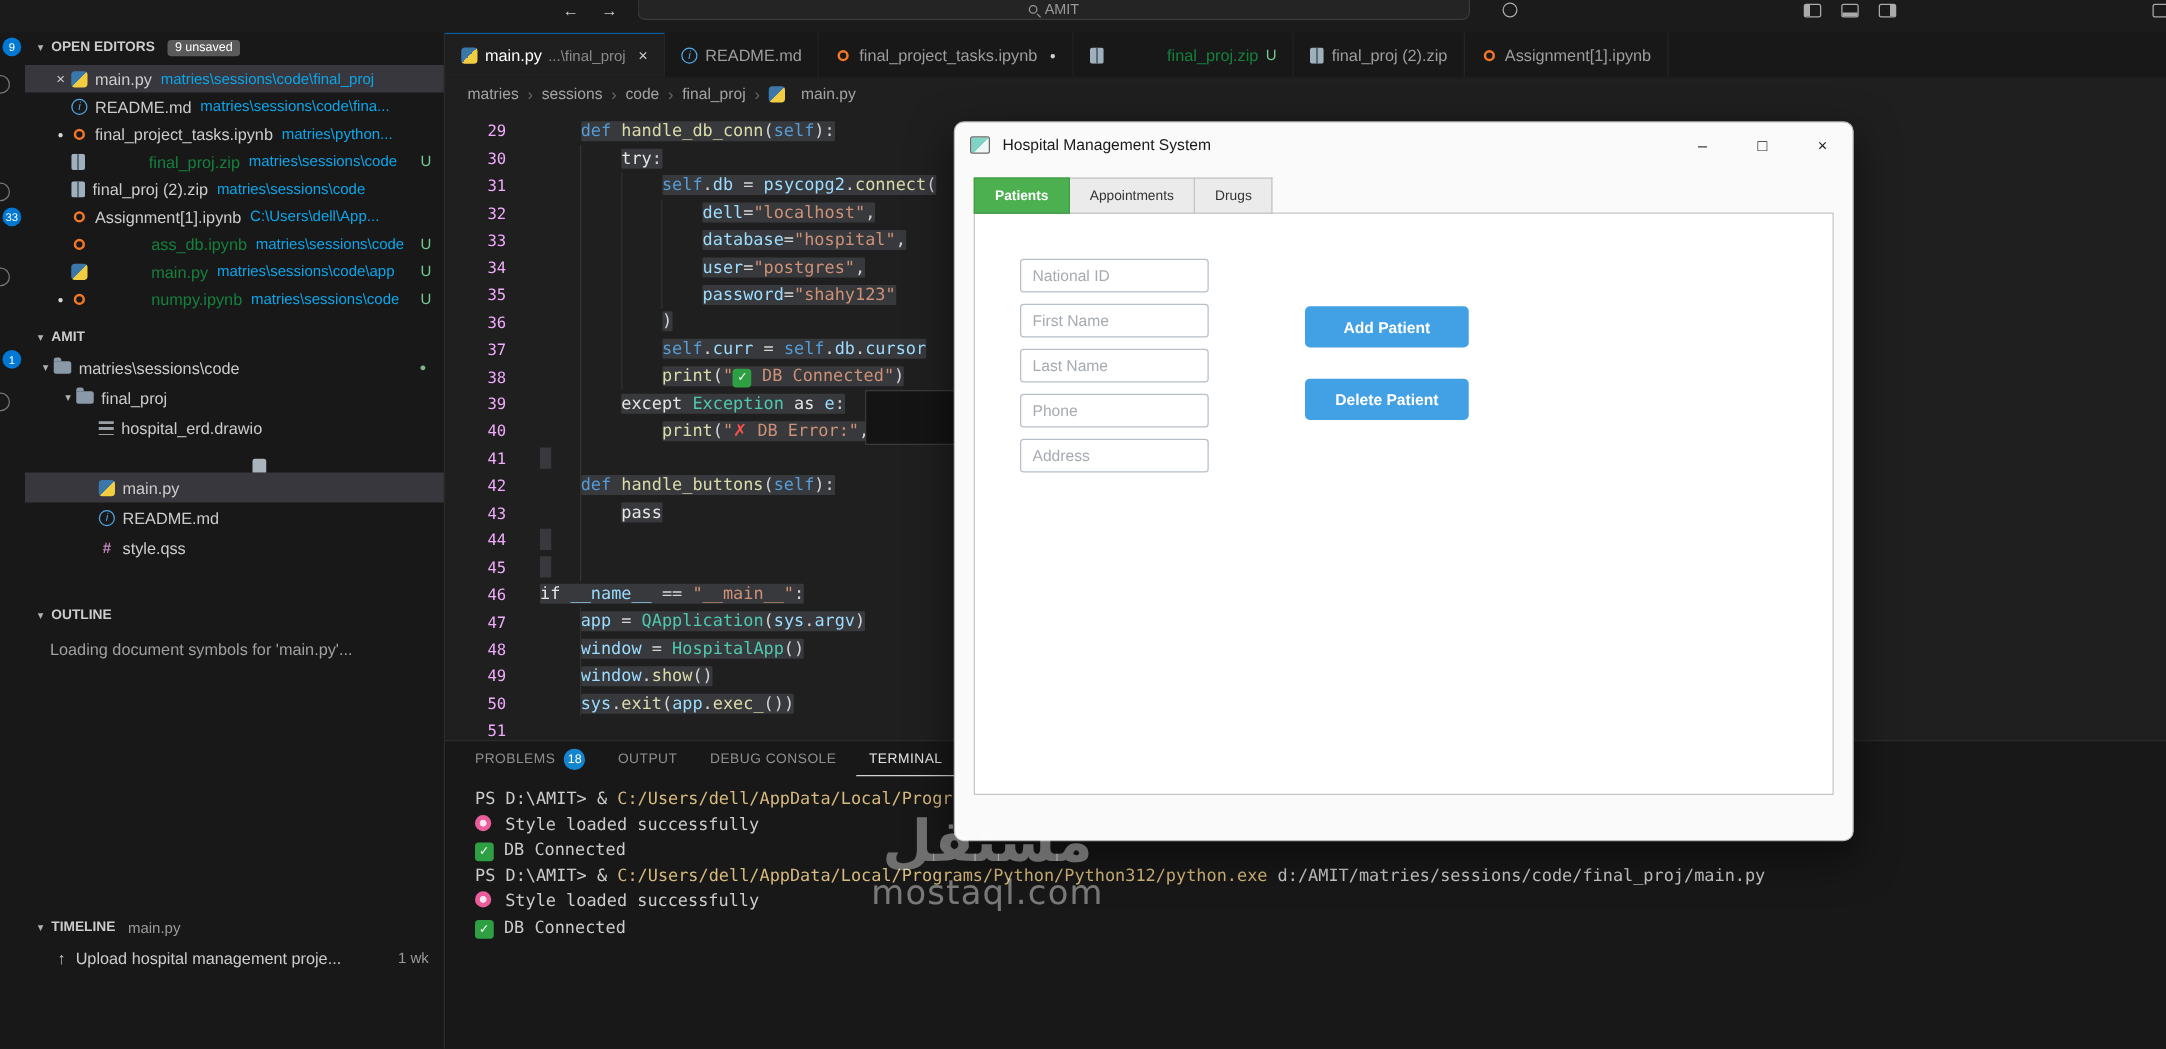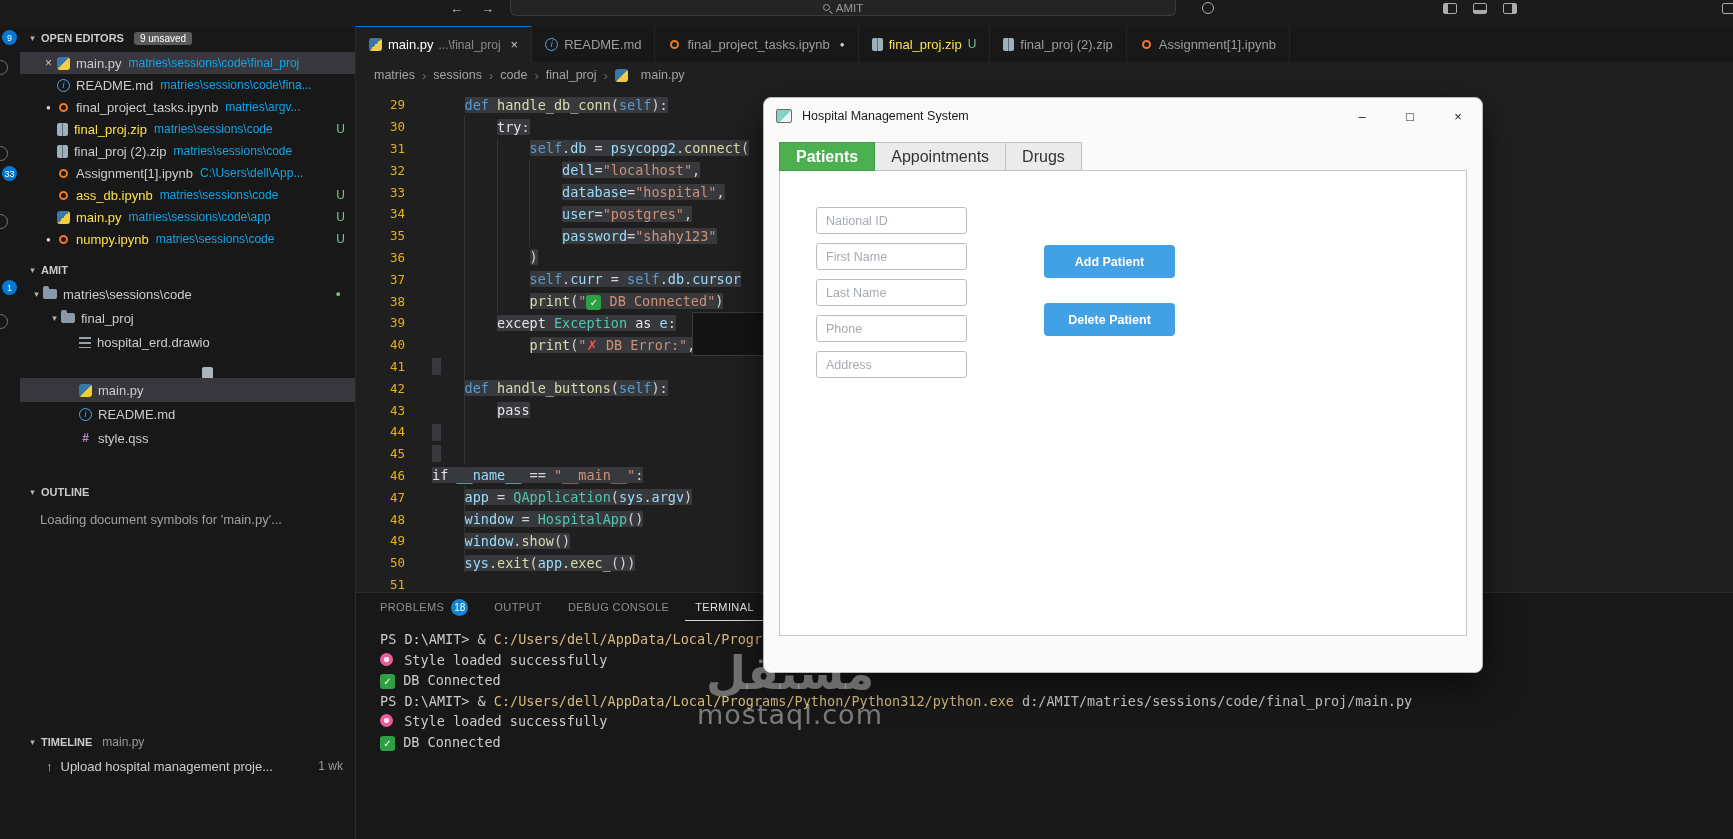--- a/index.html
+++ b/index.html
@@ -45,21 +45,21 @@
   .fi-info{width:13px;height:13px;border:1px solid #4fa8e8;border-radius:50%;color:#4fa8e8;font-size:9px;font-style:italic;text-align:center;line-height:11px;}
   .fi-notebook{width:9px;height:9px;border:2.5px solid #f37726;border-radius:50%;margin-left:2px;margin-right:8px;}
   .fi-zip{width:11px;height:13px;background:#9fb0bd;border-radius:2px;background-image:linear-gradient(90deg,rgba(0,0,0,0) 42%,#5c6a75 42% 58%,rgba(0,0,0,0) 58%);}
   .fi-sql{width:12px;height:12px;border-radius:3px;background:linear-gradient(#f06292,#c2185b);}
   .fi-drawio{width:12px;height:11px;background:repeating-linear-gradient(#9aa0a6 0 2px,rgba(0,0,0,0) 2px 5px);}
   .fi-ui{width:11px;height:13px;background:#aab4bd;border-radius:2px;}
   .fi-qss{width:13px;height:13px;color:#c586c0;font-weight:bold;font-size:12px;text-align:center;line-height:13px;}
   .fi-folder{width:14px;height:10px;background:#8a99a8;border-radius:0 2px 2px 2px;}
   .fi-folder::before{content:"";position:absolute;left:0;top:-3px;width:6px;height:3px;background:#8a99a8;border-radius:2px 2px 0 0;}
   .oe-name{color:#ccc;}
-  .oe-name.green,.tab-name.green{color:#fde047;}
+  .oe-name.green,.tab-name.green{color:#15803d;margin-left:45px;}
   .oe-path{color:#0ea5e9;font-size:12px;margin-left:7px;flex:0 1 auto;min-width:0;overflow:hidden;}
   .git-badge{margin-left:auto;padding-right:10px;color:#73C991;font-size:12px;flex:0 0 auto;}
   .tree-row{height:24px;display:flex;align-items:center;font-size:13px;white-space:nowrap;overflow:hidden;}
   .tree-row.selected{background:#37373d;}
   .tree-name{color:#ccc;}
   .tree-dot{margin-left:auto;margin-right:14px;color:#81b88b;font-size:9px;}
   .outline-msg{padding:8px 20px;font-size:13px;color:#a0a0a0;}
   .timeline{position:absolute;left:0;right:0;top:704px;}
   .tl-file{color:#9a9a9a;margin-left:8px;font-size:12px;font-weight:normal;}
   .tl-item{height:24px;display:flex;align-items:center;padding:0 12px 0 26px;font-size:13px;color:#ccc;gap:8px;}
@@ -76,21 +76,21 @@
   .tab .mod-dot{margin-left:10px;font-size:8px;color:#d0d0d0;}
   .tab .git-u{color:#73C991;margin-left:6px;font-size:12px;}
 
   
   .breadcrumb{position:absolute;left:356px;top:62px;right:0;height:26px;background:#1f1f1f;display:flex;align-items:center;padding-left:18px;font-size:12.5px;color:#a3a3a3;gap:7px;z-index:3;}
   .bc-sep{color:#6a6a6a;font-size:13px;}
 
   
   .editor{position:absolute;left:356px;top:88px;right:0;height:504px;background:#1f1f1f;padding-top:6px;overflow:hidden;z-index:2;}
   .code-line{height:21.8px;display:flex;align-items:center;font-family:"DejaVu Sans Mono","DejaVu Sans",monospace;font-size:13.5px;}
-  .ln{flex:0 0 76px;text-align:right;padding-right:27px;color:#eab308;font-size:12.5px;font-family:"DejaVu Sans Mono",monospace;}
+  .ln{flex:0 0 76px;text-align:right;padding-right:27px;color:#f0abfc;font-size:12.5px;font-family:"DejaVu Sans Mono",monospace;}
   .code-body{white-space:pre;color:#d4d4d4;}
   .sel{background:rgba(94,101,108,0.38);border-radius:1px;}
   .sel-stub{display:inline-block;width:9px;height:17px;background:rgba(94,101,108,0.38);vertical-align:middle;}
   .t-kw{color:#e5e5e5;} .t-def{color:#569CD6;} .t-fn{color:#DCDCAA;} .t-var{color:#9CDCFE;}
   .t-self{color:#569CD6;} .t-str{color:#CE9178;} .t-cls{color:#4EC9B0;} .t-txt{color:#D4D4D4;}
   .t-echeck{display:inline-block;background:#2ea043;color:#fff;width:15px;height:15px;line-height:15px;border-radius:3px;text-align:center;font-size:10px;font-family:"DejaVu Sans",sans-serif;}
   .t-ex{color:#f85149;font-weight:bold;font-family:"DejaVu Sans",sans-serif;}
   .iguide{position:absolute;width:1px;background:#333;}
   .hover-sliver{position:absolute;left:336px;top:224px;width:71px;height:44px;background:#141414;border:1px solid #3a3a3a;border-right:none;}
 
@@ -106,21 +106,21 @@
   .t-flower{display:inline-block;width:13px;height:13px;border-radius:50%;background:radial-gradient(circle,#ffe3ef 0 2.5px,#ea5c9a 3px);margin-right:3px;vertical-align:-1px;}
 
   
   .hw{position:absolute;left:763px;top:97px;width:720px;height:576px;background:#fafafa;border:1px solid #b9b9b9;border-radius:8px;box-shadow:0 12px 34px rgba(0,0,0,0.55);z-index:50;}
   .hw-titlebar{height:36px;display:flex;align-items:center;padding-left:12px;}
   .hw-app-icon{width:16px;height:14px;border:1px solid #6b6b6b;border-radius:2px;background:linear-gradient(135deg,#7fd4c4 0 55%,#eef7f5 55%);}
   .hw-title{font-size:12.5px;color:#1a1a1a;margin-left:10px;}
   .hw-controls{margin-left:auto;display:flex;height:100%;}
   .hw-ctrl{width:48px;display:flex;align-items:center;justify-content:center;font-size:13px;color:#222;}
   .hw-tabs{display:flex;margin:8px 0 0 15px;position:relative;z-index:2;}
-  .hw-tab{height:29px;padding:0 16px;display:flex;align-items:center;font-size:16px;background:#ebebeb;color:#333;border:1px solid #c3c3c3;border-left:none;}
+  .hw-tab{height:29px;padding:0 16px;display:flex;align-items:center;font-size:11px;background:#ebebeb;color:#333;border:1px solid #c3c3c3;border-left:none;}
   .hw-tab:first-child{border-left:1px solid #c3c3c3;}
   .hw-tab.active{background:#4caf50;color:#fff;font-weight:bold;border-color:#429b46;}
   .hw-frame{position:relative;margin:-1px 15px 0 15px;height:466px;background:#fff;border:1px solid #c6c6c6;}
   .hw-input{position:absolute;left:36px;width:151px;height:27px;border:1px solid #b6bec8;border-radius:3px;padding:0 9px;font-size:12.5px;color:#333;background:#fff;font-family:"Liberation Sans",sans-serif;outline:none;}
   .hw-input::placeholder{color:#a6abb1;}
   .hw-btn{position:absolute;left:264px;width:131px;height:33px;background:#42a0e5;border:none;border-radius:4px;color:#fff;font-weight:bold;font-size:12.5px;font-family:"Liberation Sans",sans-serif;}
 
   
   .watermark{position:absolute;left:615px;top:648px;width:350px;text-align:center;z-index:99;pointer-events:none;}
   .wm-ar{font-size:46px;font-weight:bold;color:rgba(255,255,255,0.38);font-family:"DejaVu Sans",sans-serif;line-height:1.1;}
@@ -173,21 +173,21 @@
         <div class="oe-row">
           <span class="oe-slot"></span>
           <span class="fi fi-info">i</span>
           <span class="oe-name">README.md</span>
           <span class="oe-path">matries\sessions\code\fina...</span>
         </div>
         <div class="oe-row">
           <span class="oe-slot dot">●</span>
           <span class="fi fi-notebook"></span>
           <span class="oe-name">final_project_tasks.ipynb</span>
-          <span class="oe-path">matries\argv...</span>
+          <span class="oe-path">matries\python...</span>
         </div>
         <div class="oe-row">
           <span class="oe-slot"></span>
           <span class="fi fi-zip"></span>
           <span class="oe-name green">final_proj.zip</span>
           <span class="oe-path">matries\sessions\code</span>
           <span class="git-badge">U</span>
         </div>
         <div class="oe-row">
           <span class="oe-slot"></span>

